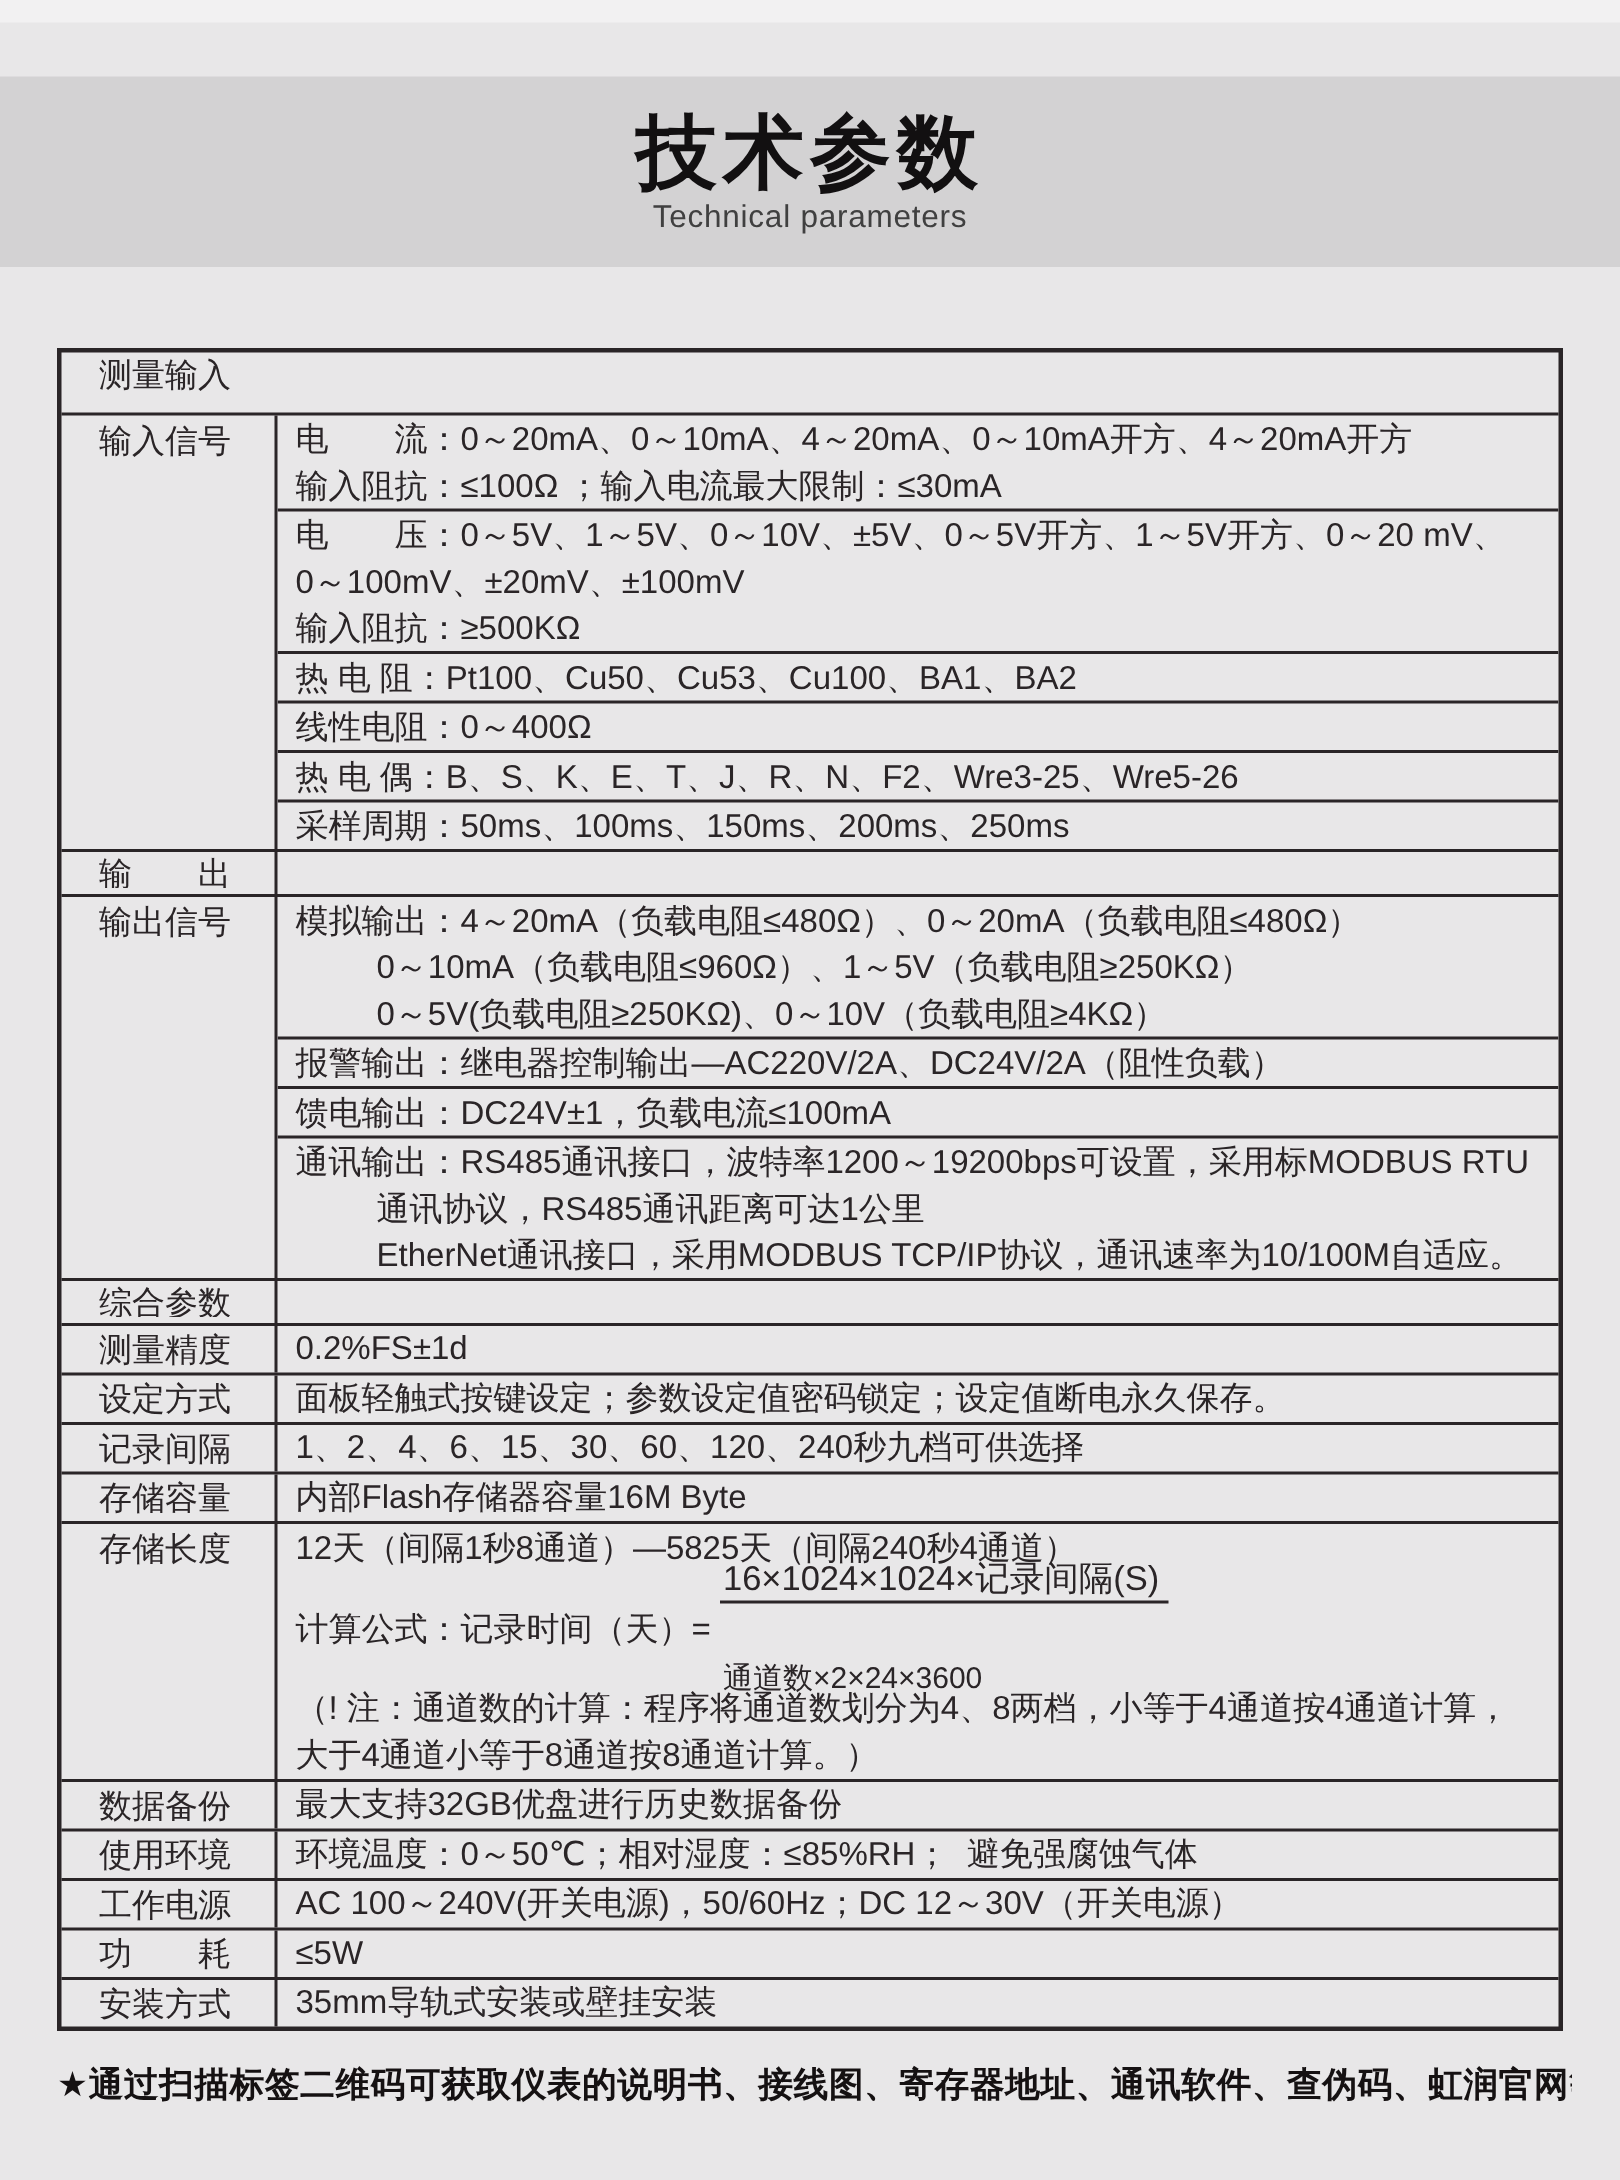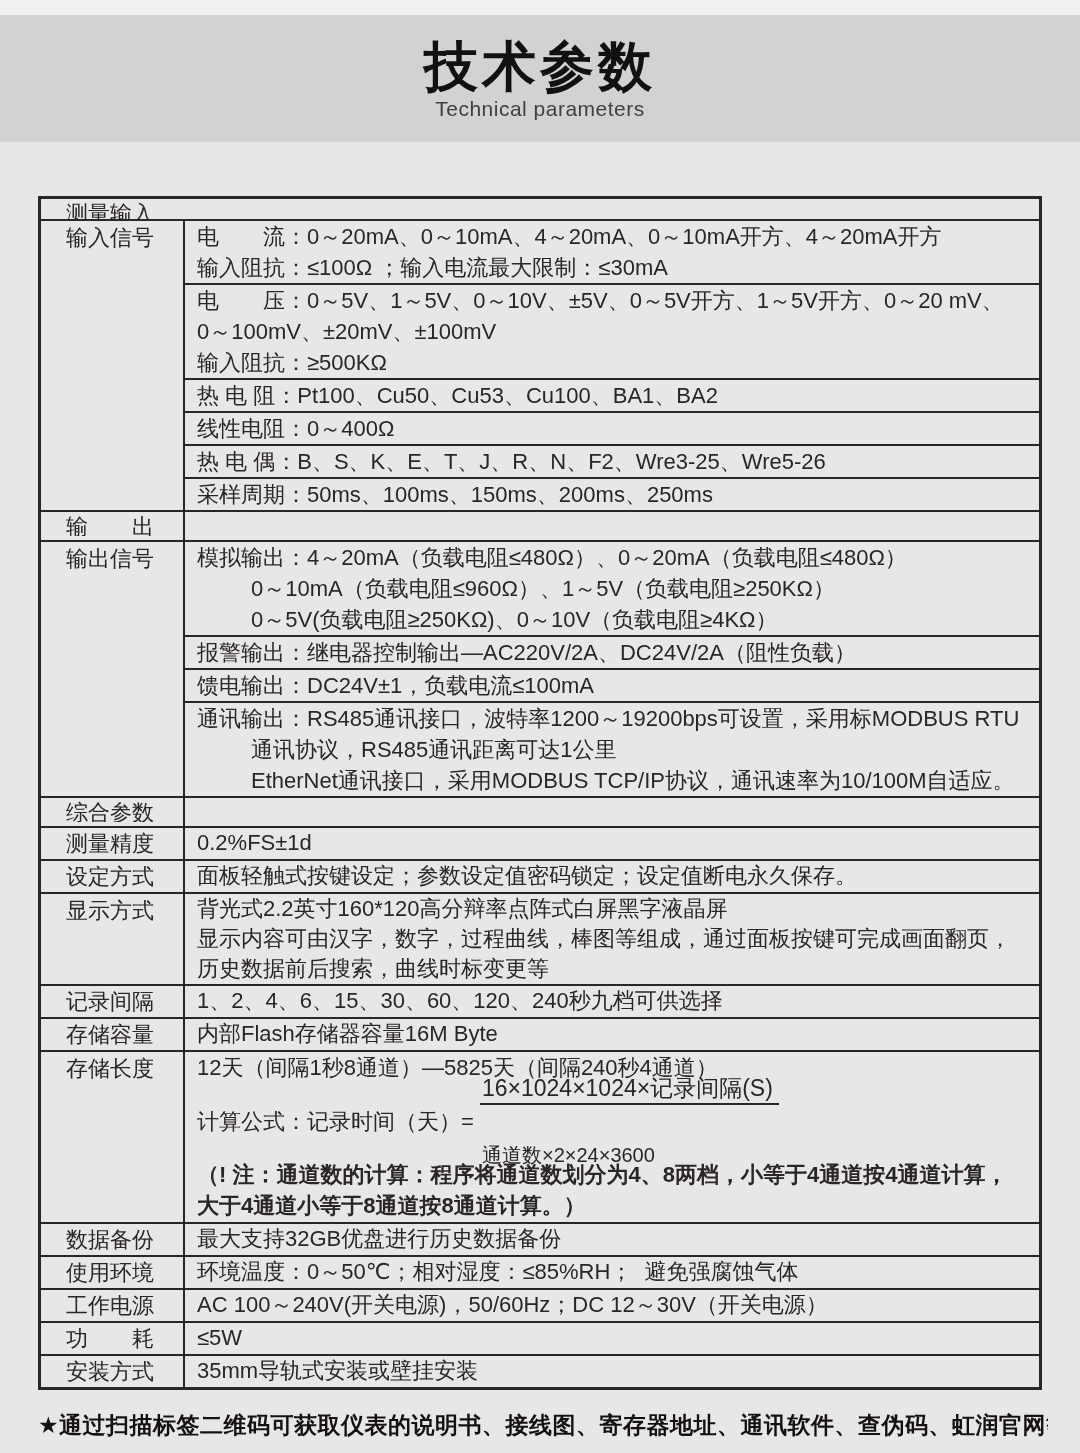--- a/index.html
+++ b/index.html
@@ -14,21 +14,21 @@
   body{
     width:1080px;height:1453px;
     background:var(--bg);
     font-family:"Liberation Sans","DejaVu Sans",sans-serif;
     color:var(--text);
     overflow:hidden;
   }
   .topstrip{height:15px;background:var(--strip);}
   .band{
     height:127px;background:var(--band);
-    text-align:center;padding-top:22px;
+    text-align:center;padding-top:22px;margin-top:36px;
   }
   .title{
     font-size:54px;font-weight:700;letter-spacing:4px;
     color:#121011;line-height:58px;
   }
   .subtitle{
     font-size:21px;font-weight:400;letter-spacing:0.5px;
     color:#404040;line-height:24px;margin-top:2px;
   }
   .spec-table{
@@ -43,21 +43,21 @@
     padding:1px 4px 0 25px;
     font-size:22px;
     white-space:pre;
     overflow:hidden;
   }
   .cell-content{
     flex:1 1 auto;min-width:0;
     border-left:2px solid var(--line);
     overflow:hidden;
   }
-  .r-head .cell-label{flex:1 1 auto;width:auto;line-height:28px;height:20px;}
+  .r-head .cell-label{flex:1 1 auto;width:auto;line-height:28px;height:40px;}
   .r-sec .cell-label{line-height:28px;height:24px;}
   .r-sec .cell-content{height:28px;}
   .lbl{line-height:31px;}
   .line{
     font-size:22px;line-height:31px;height:31px;
     padding-left:12px;white-space:pre;overflow:hidden;
   }
   .r-simple .line{line-height:30px;height:30px;}
   .sub{border-top:2px solid var(--line);}
   .sub:first-child{border-top:none;}
@@ -77,21 +77,21 @@
     padding:0 6px 1px 2px;white-space:pre;
   }
   .fraction .den{
     font-size:20px;line-height:27px;
     padding:1px 0 0 2px;white-space:pre;
   }
   .note-line{
     font-size:22px;line-height:31px;height:31px;
     padding-left:12px;white-space:pre;overflow:hidden;
   }
-  .note-block{margin-top:8px;font-weight:bold;}
+  .note-block{margin-top:8px;}
   .footnote{
     margin:20px 0 0 38px;width:1010px;
     font-size:23px;font-weight:700;color:#151112;
     letter-spacing:0.5px;white-space:pre;overflow:hidden;
   }
 </style>
 </head>
 <body>
 
 <div class="topstrip"></div>
@@ -173,28 +173,20 @@
     </div>
   </div>
 
   <div class="t-row r-simple">
     <div class="cell-label">设定方式</div>
     <div class="cell-content">
       <div class="line">面板轻触式按键设定；参数设定值密码锁定；设定值断电永久保存。</div>
     </div>
   </div>
 
-  <div class="t-row r-simple">
-    <div class="cell-label lbl">显示方式</div>
-    <div class="cell-content">
-      <div class="line">背光式2.2英寸160*120高分辩率点阵式白屏黑字液晶屏</div>
-      <div class="line">显示内容可由汉字，数字，过程曲线，棒图等组成，通过面板按键可完成画面翻页，</div>
-      <div class="line">历史数据前后搜索，曲线时标变更等</div>
-    </div>
-  </div>
 
   <div class="t-row r-simple">
     <div class="cell-label">记录间隔</div>
     <div class="cell-content">
       <div class="line">1、2、4、6、15、30、60、120、240秒九档可供选择</div>
     </div>
   </div>
 
   <div class="t-row r-simple">
     <div class="cell-label">存储容量</div>

